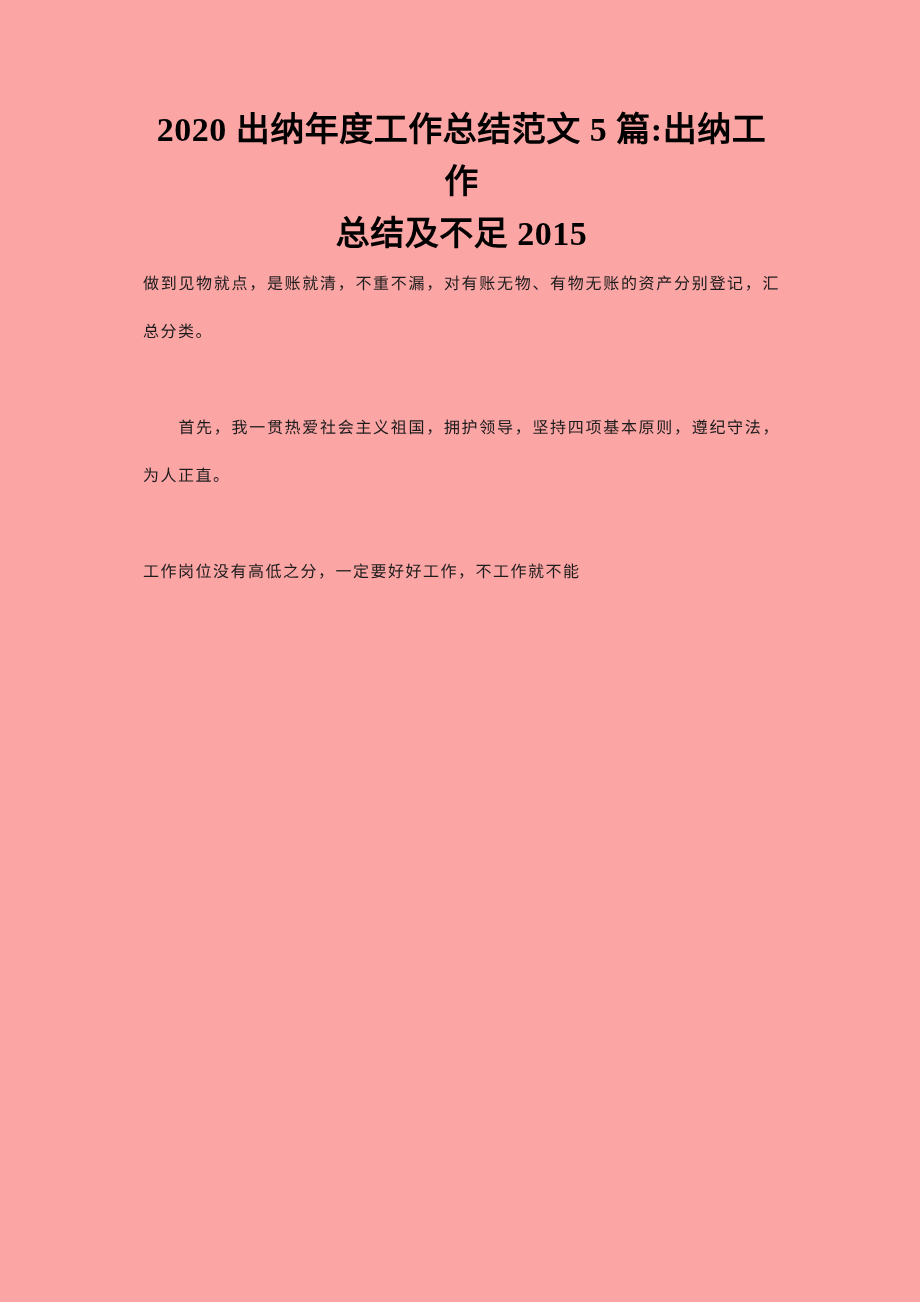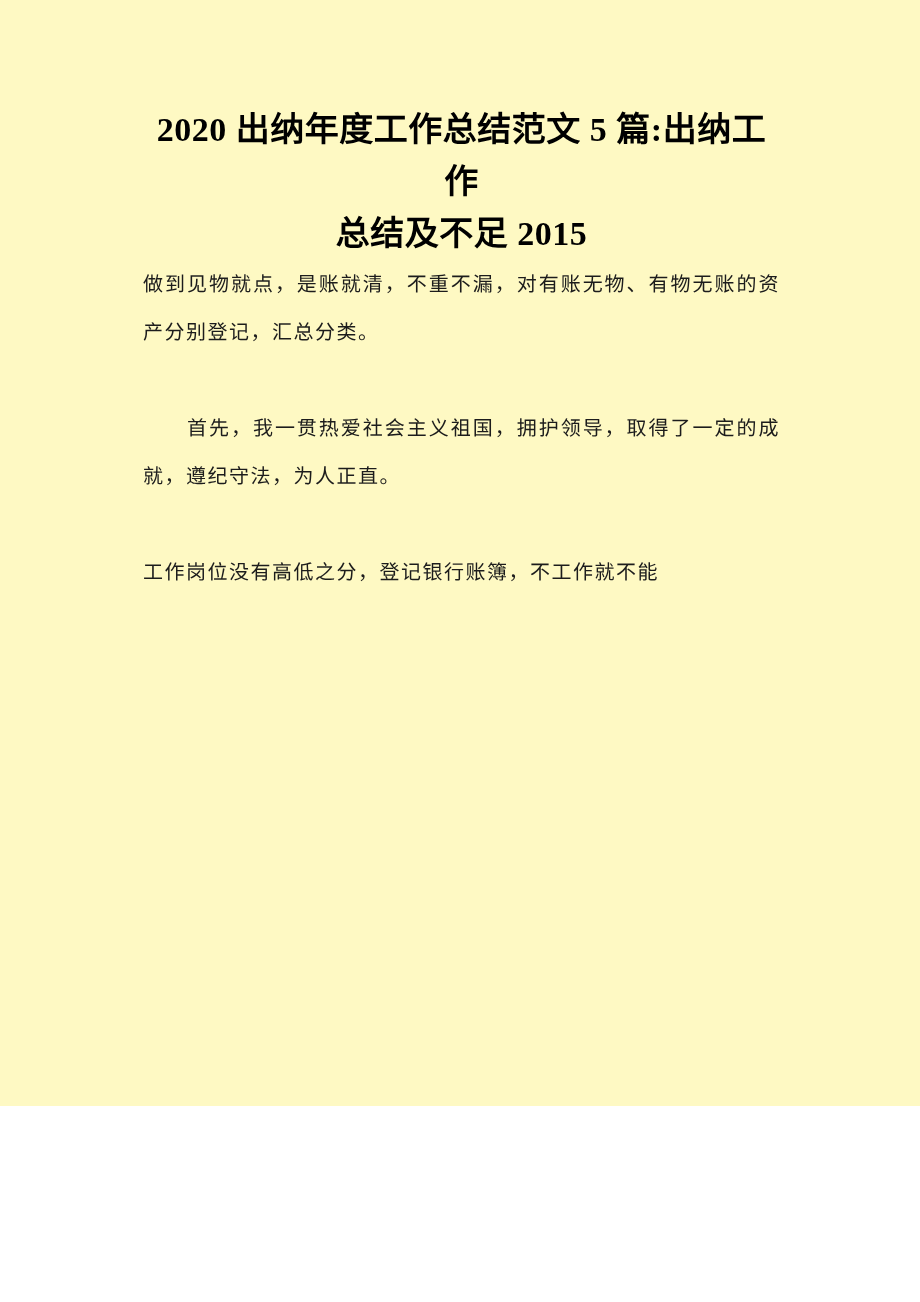--- a/index.html
+++ b/index.html
@@ -3,22 +3,22 @@
 <meta charset="utf-8">
 <style>
   html, body {
     margin: 0;
     padding: 0;
     background: #ffffff;
   }
   .page {
     position: relative;
     width: 920px;
-    height: 1106px;
-    background: #fef9c3;
+    height: 1302px;
+    background: #fca5a5;
     overflow: hidden;
     font-family: "Liberation Serif", "DejaVu Serif", serif;
   }
   .content {
     width: 637px;
     margin-left: 143px;
   }
   .doc-title {
     margin: 104px 0 0 0;
     padding: 0;
@@ -28,37 +28,37 @@
     letter-spacing: 0.5px;
     text-align: center;
     color: #000000;
   }
   .doc-title .title-line {
     display: block;
   }
   .body-par {
     margin: 0 0 48px 0;
     padding: 0;
-    font-size: 20px;
+    font-size: 16px;
     line-height: 48px;
     letter-spacing: 1.5px;
     text-align: justify;
     color: #1c1c1c;
     word-break: break-all;
   }
 </style>
 </head>
 <body>
 
 <div class="page">
   <div class="content">
 
     <h1 class="doc-title">
       <span class="title-line">2020 出纳年度工作总结范文 5 篇:出纳工作</span>
       <span class="title-line">总结及不足 2015</span>
     </h1>
 
     <p class="body-par">做到见物就点，是账就清，不重不漏，对有账无物、有物无账的资产分别登记，汇总分类。</p>
-    <p class="body-par">　　首先，我一贯热爱社会主义祖国，拥护领导，取得了一定的成就，遵纪守法，为人正直。</p>
-    <p class="body-par">工作岗位没有高低之分，登记银行账簿，不工作就不能</p>
+    <p class="body-par">　　首先，我一贯热爱社会主义祖国，拥护领导，坚持四项基本原则，遵纪守法，为人正直。</p>
+    <p class="body-par">工作岗位没有高低之分，一定要好好工作，不工作就不能</p>
 
   </div>
 </div>
 
 </body></html>

